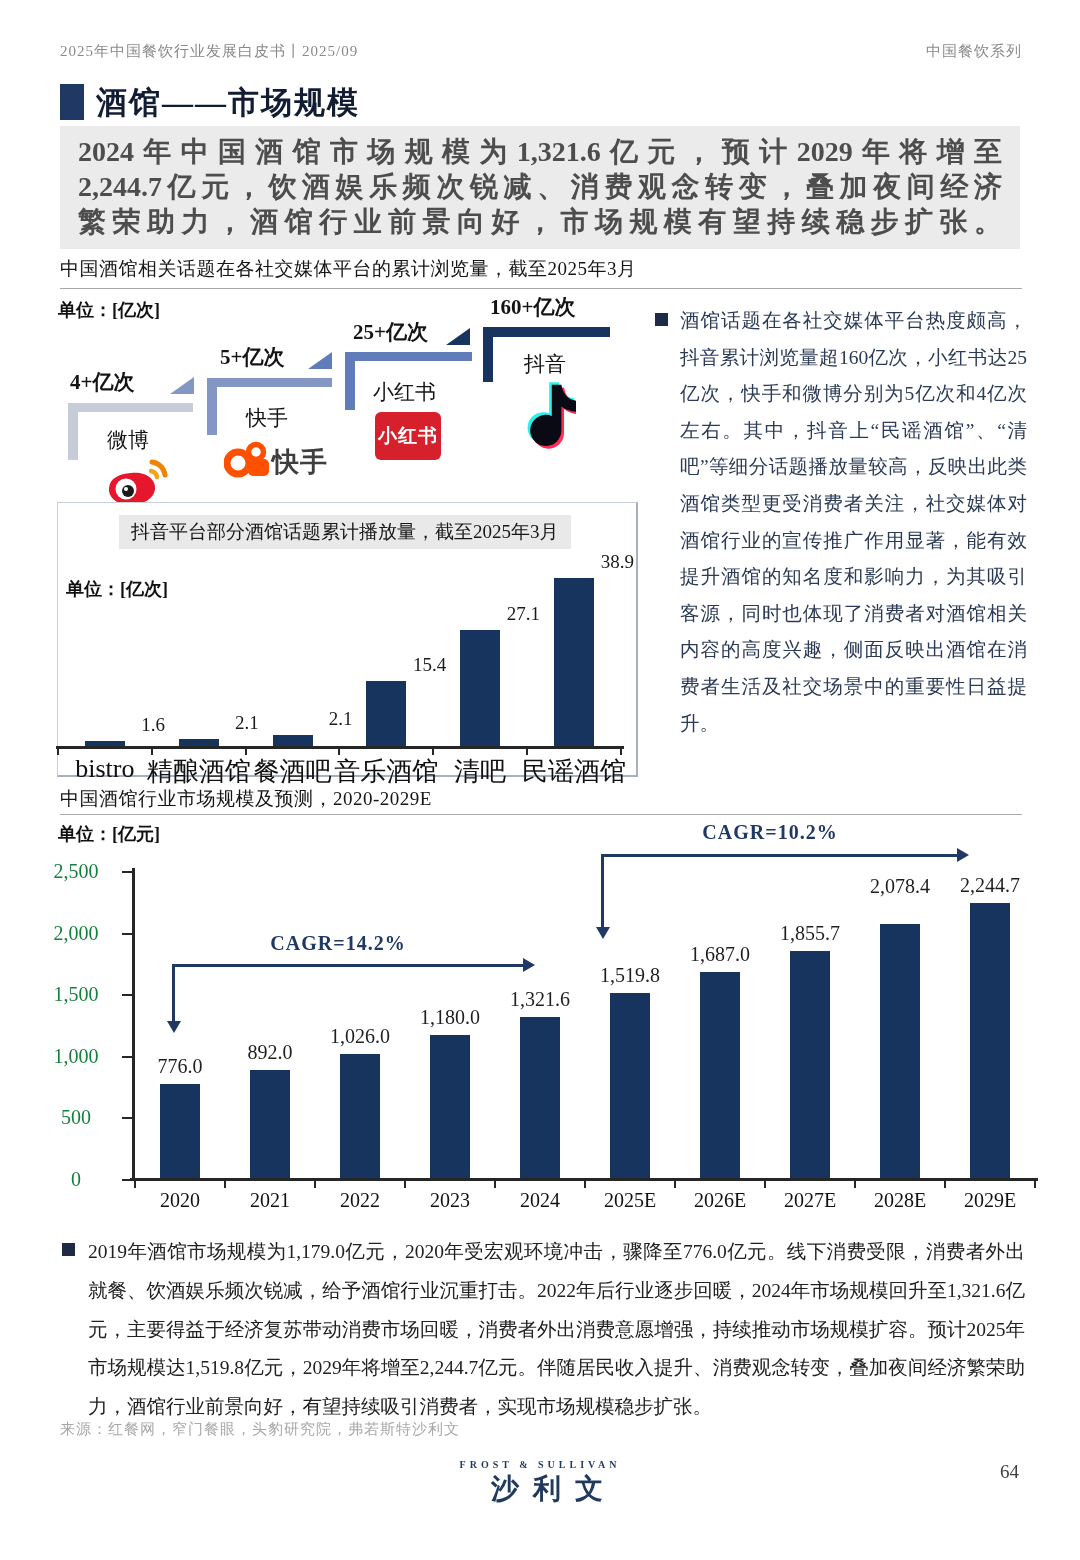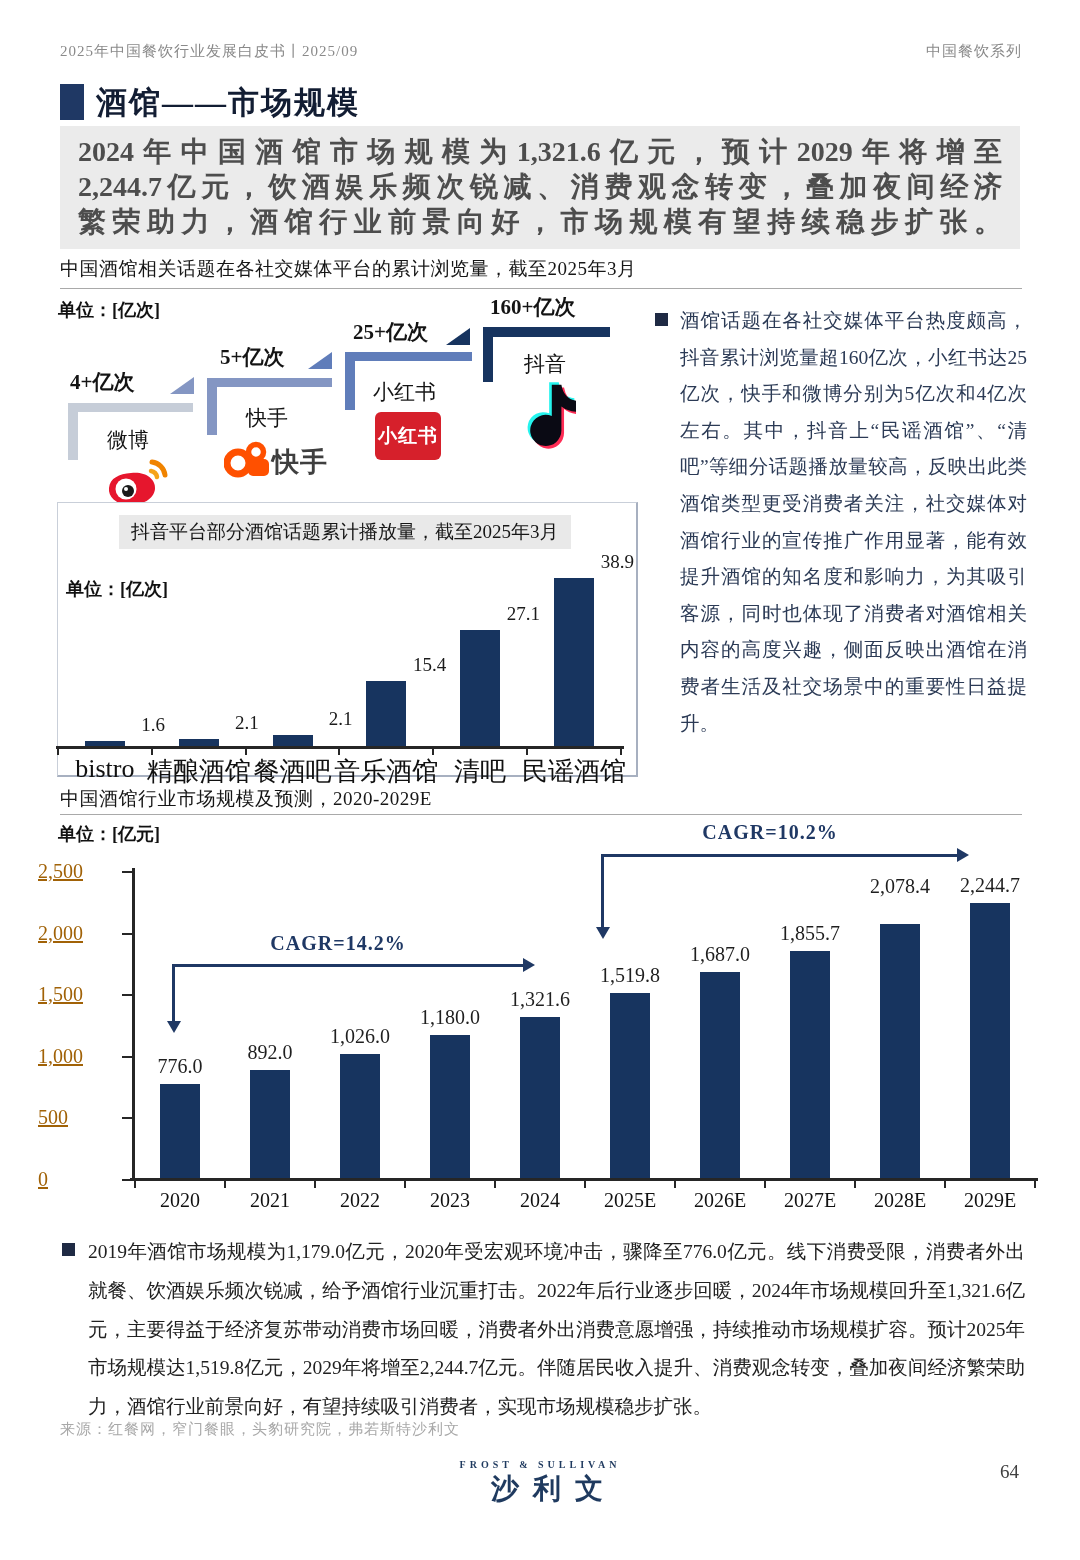--- a/index.html
+++ b/index.html
@@ -36,21 +36,21 @@
           border:1px solid #c9cfd9;border-right:2px solid #a7b0c0;border-bottom:2px solid #a7b0c0;}
   .dy-title{position:absolute;background:#e9e9e9;padding:4px 12px;font-size:19px;color:#161616;}
   .dy-bar{position:absolute;background:#17345f;}
   .dy-val{position:absolute;width:120px;text-align:right;font-size:19px;color:#1b1b1b;}
   .dy-cat{position:absolute;width:120px;text-align:center;font-size:26px;color:#111;}
   .dy-axis,.dy-tick,.mk-xaxis,.mk-yaxis,.mk-tick,.mk-ytick{position:absolute;background:#262626;}
   
   .mk-bar{position:absolute;background:#17345f;}
   .mk-val{position:absolute;width:130px;text-align:center;font-size:20px;color:#1f1f1f;}
   .mk-cat{position:absolute;width:130px;text-align:center;font-size:20px;color:#111;}
-  .my-ylabel{position:absolute;width:76px;text-align:left;font-size:20px;color:#a16207;text-decoration:underline;}
+  .my-ylabel{position:absolute;width:76px;text-align:center;font-size:20px;color:#15803d;}
   .cagr{position:absolute;width:220px;text-align:center;font-size:20px;font-weight:bold;color:#1f3864;letter-spacing:1px;}
   .arrow-line{position:absolute;background:#1f3864;}
   .ah-right{position:absolute;width:0;height:0;border-top:7px solid transparent;
             border-bottom:7px solid transparent;border-left:12px solid #1f3864;}
   .ah-down{position:absolute;width:0;height:0;border-left:7px solid transparent;
            border-right:7px solid transparent;border-top:12px solid #1f3864;}
   
   .bullet-sq{position:absolute;width:13px;height:13px;background:#1f2a44;}
   .right-text{position:absolute;left:680px;top:303px;width:347px;font-size:19.5px;
               line-height:36.6px;text-align:justify;color:#2b3a55;}

